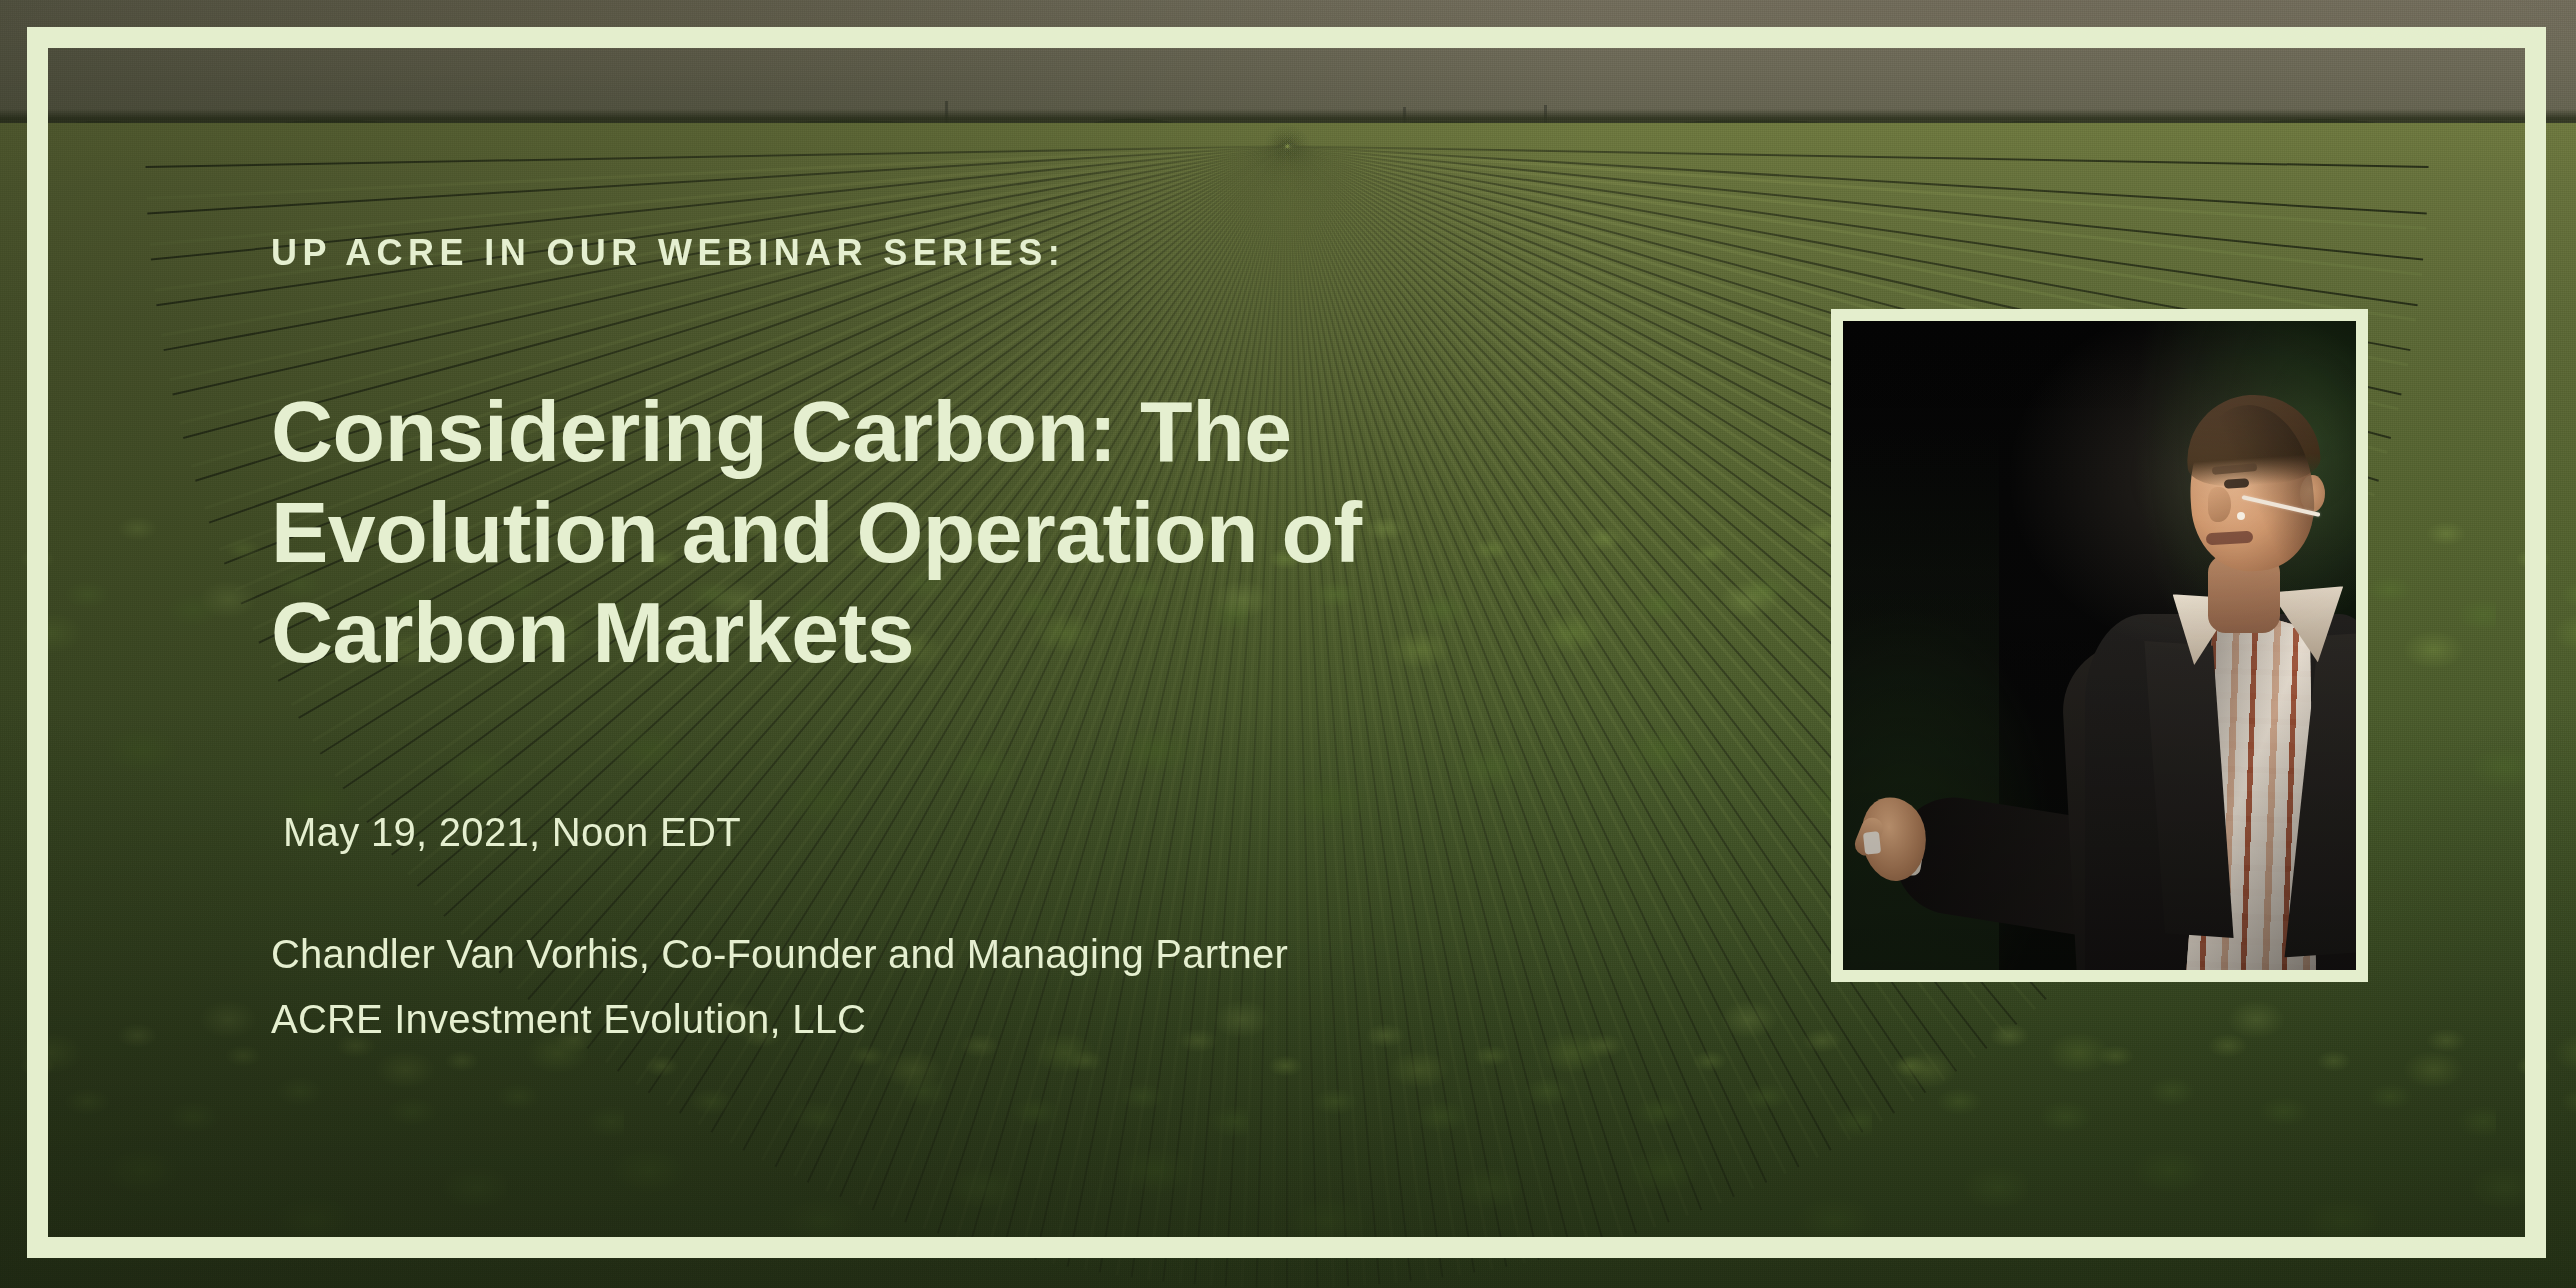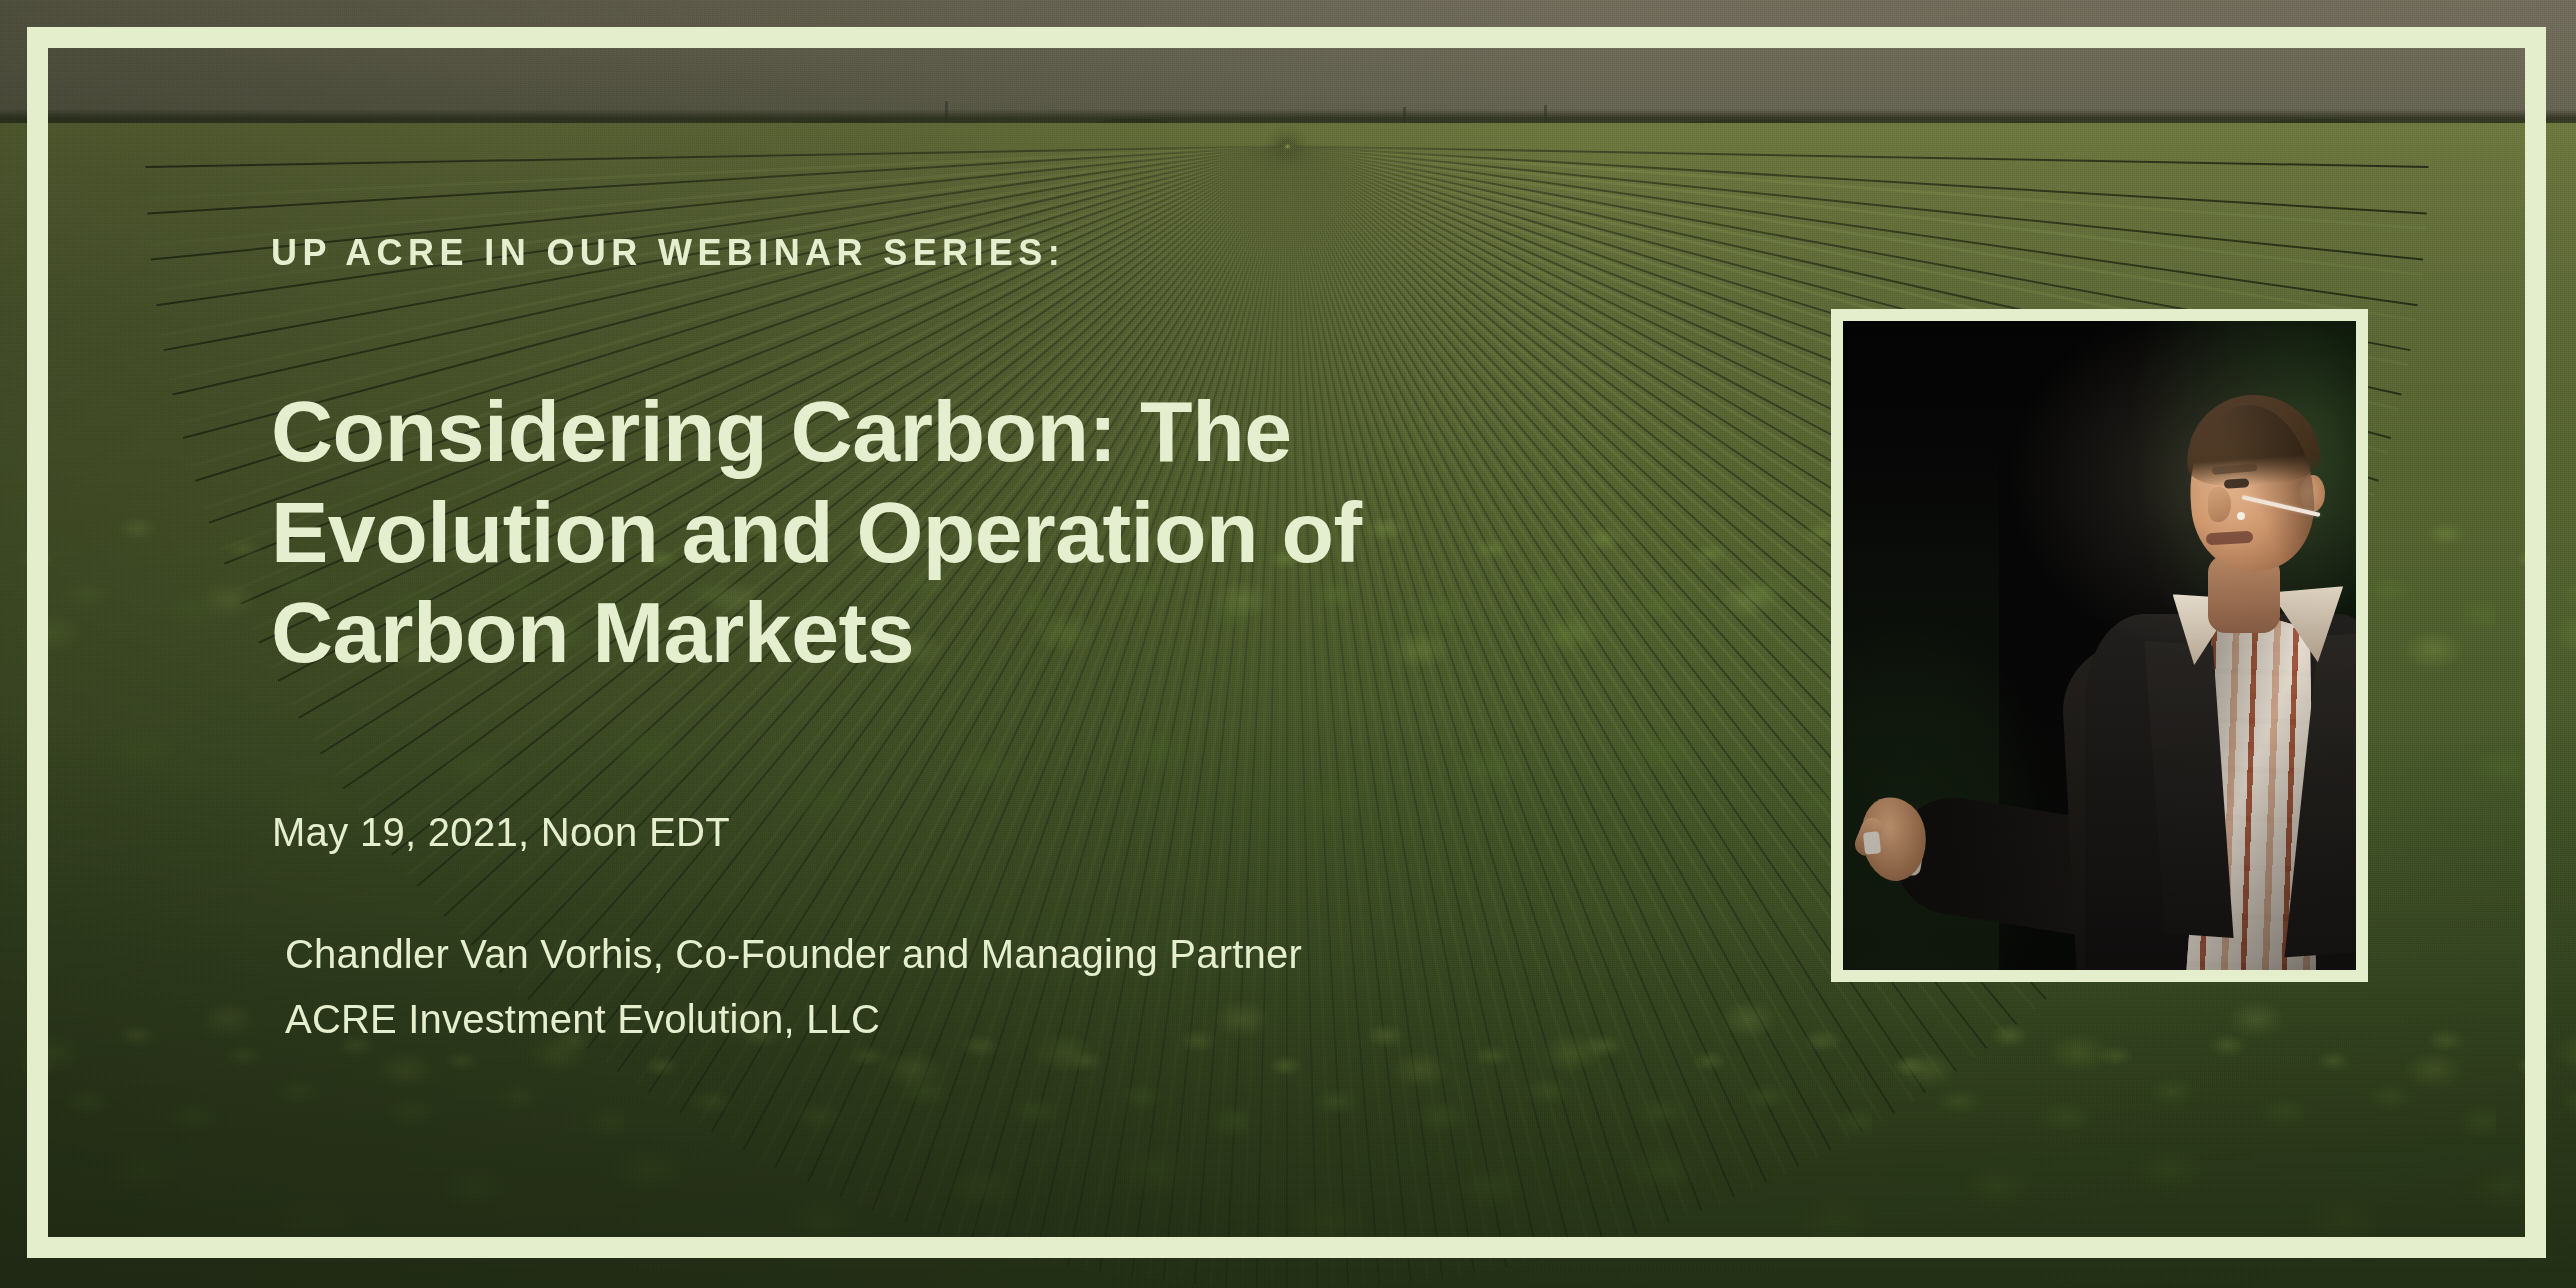--- a/index.html
+++ b/index.html
@@ -151,32 +151,32 @@
     position:absolute; top:381px; left:0;
     width:1298px;
     font-size:86px;
     font-weight:bold;
     line-height:1.17;
     letter-spacing:-0.5px;
     color:#e5efd0;
   }
 
   .date{
-    position:absolute; top:810px; left:1px;
+    position:absolute; top:810px; left:12px;
     font-size:40px; font-weight:400; letter-spacing:0.3px;
     color:#e5efd0; white-space:nowrap;text-align:center;
   }
 
   .speaker{
     position:absolute; top:922px; left:0;
     font-size:40px; font-weight:400; letter-spacing:0.2px;
     line-height:1.62;
     color:#e5efd0;
   }
-  .speaker div{ white-space:nowrap;margin-left:14px; }
+  .speaker div{ white-space:nowrap; }
 
   
   .photo-frame{
     position:absolute; left:1831px; top:309px;
     width:537px; height:673px;
     background:#e4eecd;
     padding:11.7px;
   }
   .photo{
     position:relative; width:100%; height:100%;

